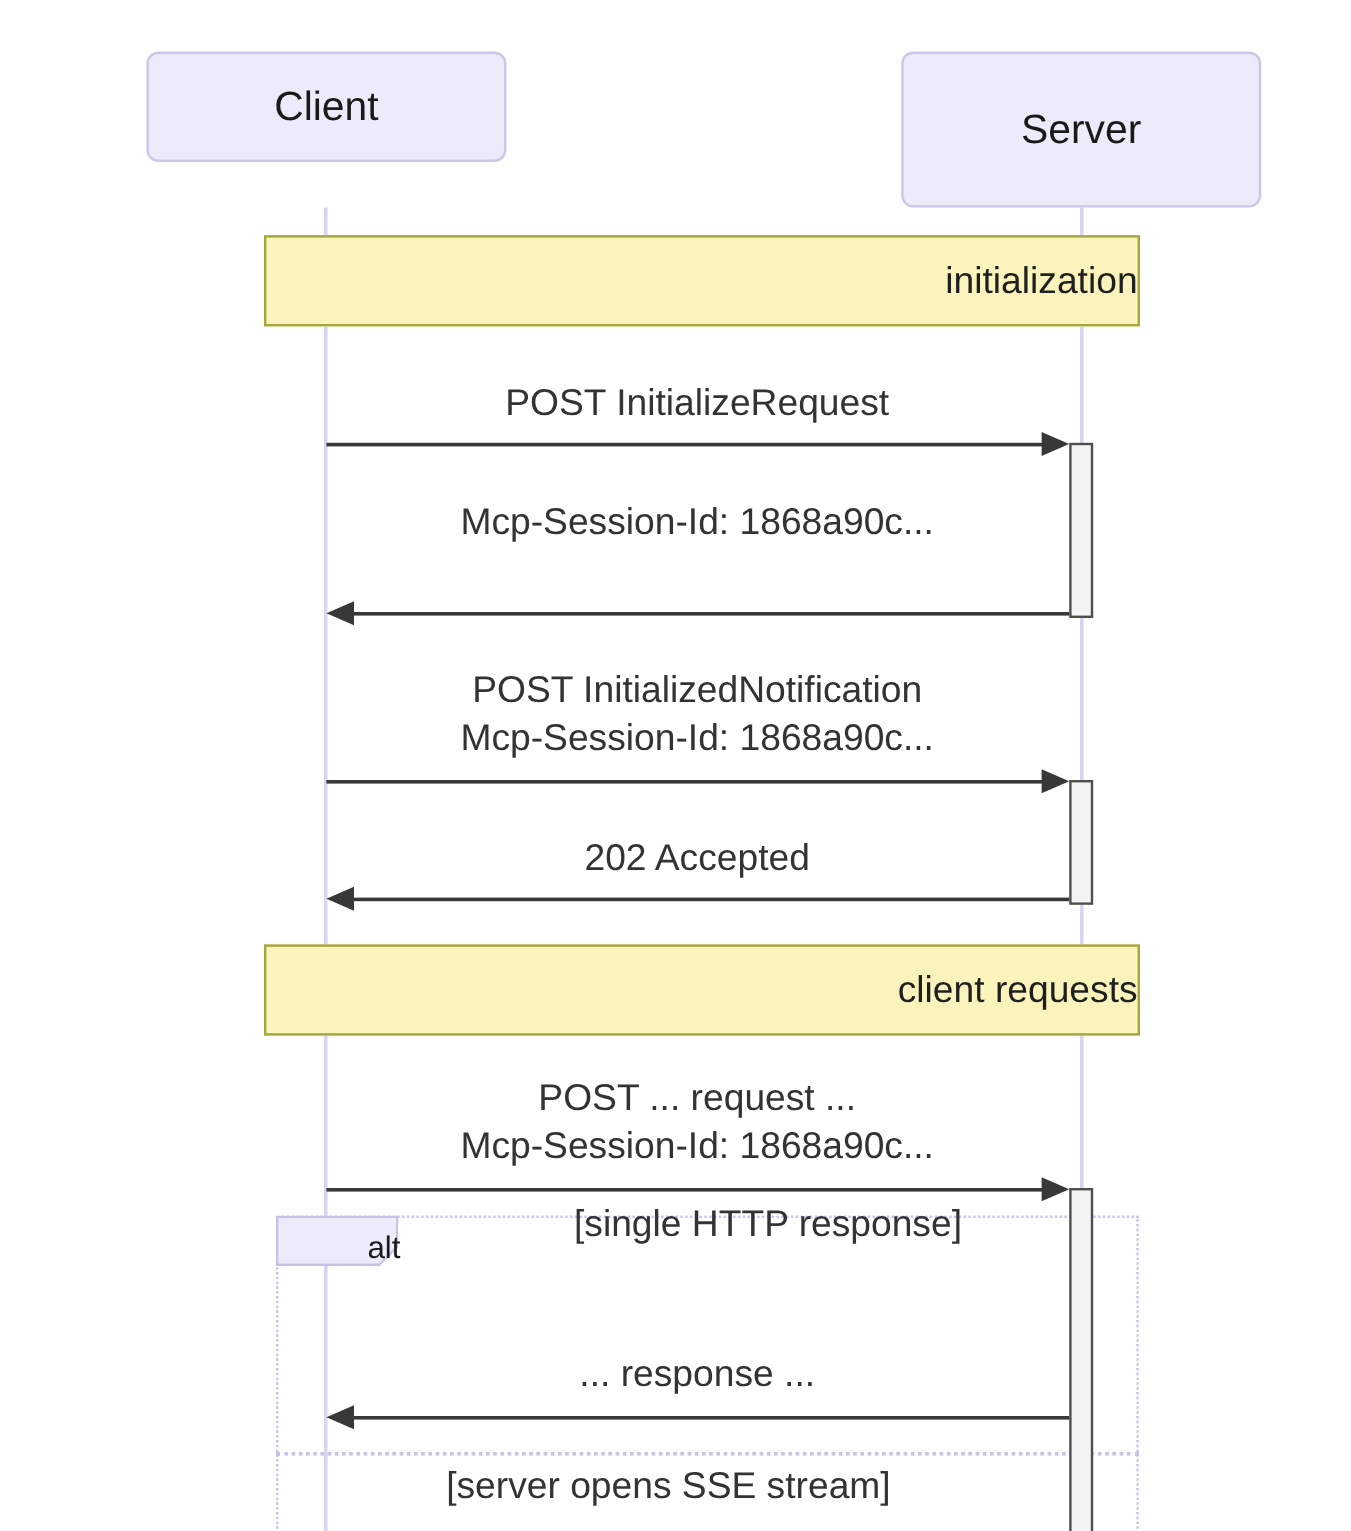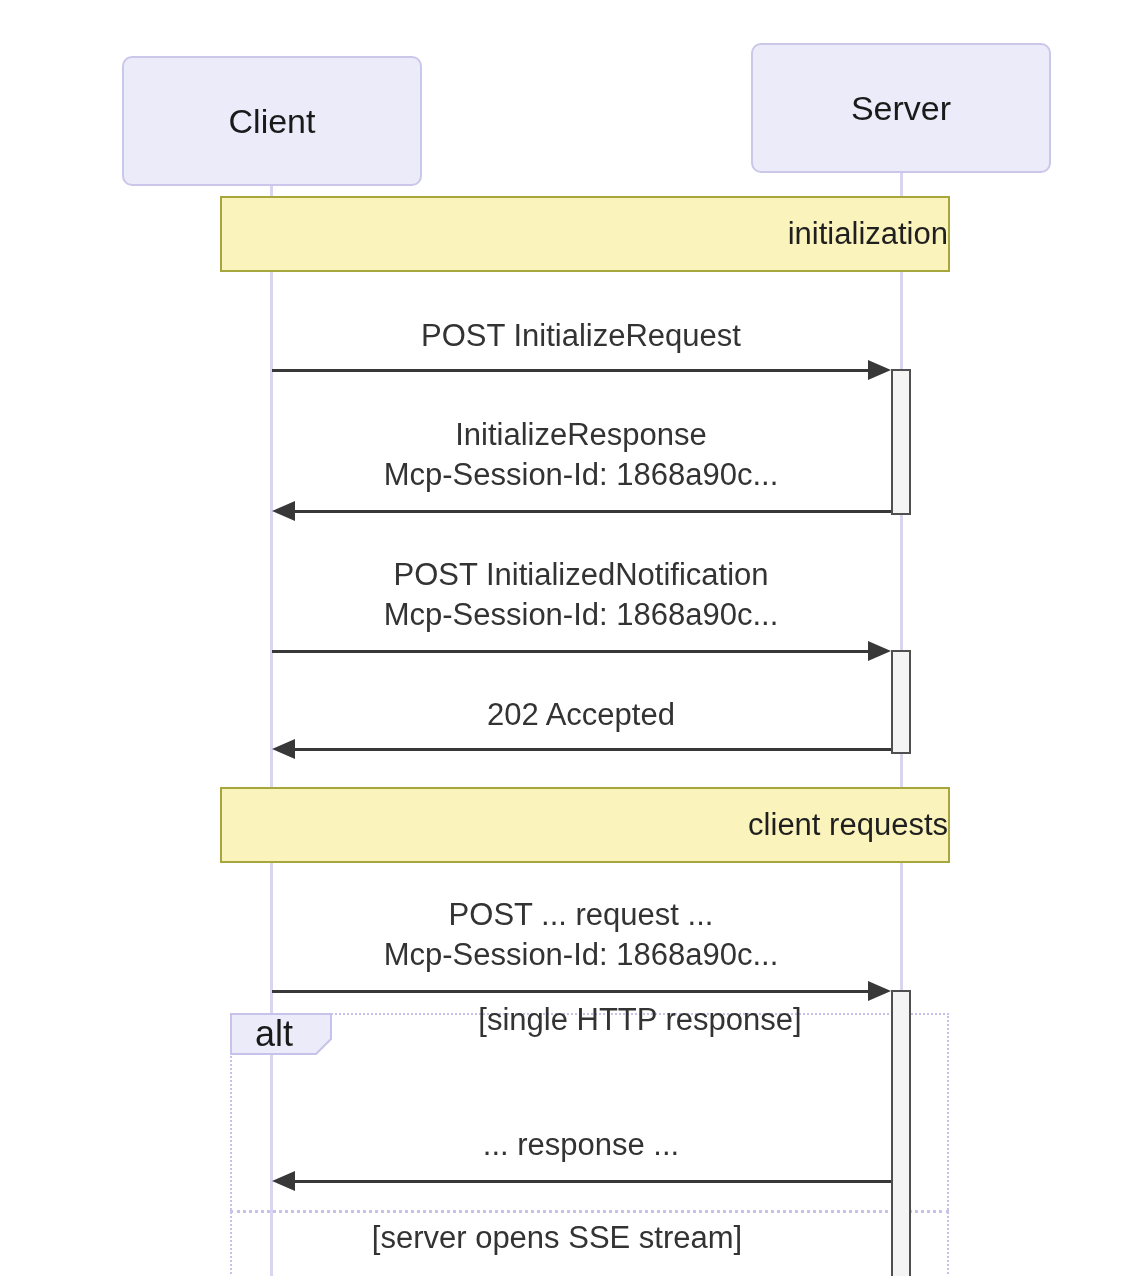--- a/index.html
+++ b/index.html
@@ -16,21 +16,21 @@
     color:var(--text);
   }
   .abs{position:absolute;}
   
   .actor{
     background:var(--actor-fill);border:2px solid var(--actor-border);
     border-radius:10px;box-sizing:border-box;
     display:flex;align-items:center;justify-content:center;
     font-size:34px;color:#1a1a1a;
   }
-  .actor-client{left:122px;top:56px;width:300px;height:130px;text-align:right;}
+  .actor-client{left:122px;top:43px;width:300px;height:92px;text-align:right;}
   .actor-server{left:751px;top:43px;width:300px;height:130px;}
   
   .lifeline{width:3px;top:173px;height:1103px;background:var(--lifeline);}
   .lifeline-client{left:270px;}
   .lifeline-server{left:900px;}
   
   .banner{
     left:220px;width:730px;height:76px;box-sizing:border-box;
     background:var(--section-fill);border:2px solid var(--section-border);
     display:flex;align-items:center;justify-content:flex-end;
@@ -72,22 +72,22 @@
     left:230px;top:1013px;width:719px;height:340px;box-sizing:border-box;
     border:2px dotted var(--frame-border);
   }
   .alt-divider{left:230px;top:1210px;width:719px;height:0;
     border-top:3px dotted var(--frame-border);}
   .alt-badge{left:230px;top:1013px;width:102px;height:42px;}
   .alt-badge svg{display:block;}
   .alt-badge path{fill:var(--actor-fill);stroke:var(--frame-border);stroke-width:2px;}
   .alt-op{
     left:230px;top:1013px;width:88px;height:42px;
-    display:flex;align-items:flex-start;justify-content:center;
-    font-size:36px;color:#1a1a1a;
+    display:flex;align-items:flex-end;justify-content:center;
+    font-size:26px;color:#1a1a1a;padding-left:46px;
   }
   .branch-label{font-size:31px;line-height:40px;text-align:center;color:var(--text);}
   .branch-1{left:290px;top:1000px;width:700px;}
   .branch-2{left:207px;top:1218px;width:700px;}
 </style>
 </head>
 <body>
 
 <div class="abs lifeline lifeline-client"></div>
 <div class="abs lifeline lifeline-server"></div>
@@ -124,21 +124,20 @@
 <div class="abs activation activation-3"></div>
 
 <div class="abs msg msg-1">
   <div>POST InitializeRequest</div>
 </div>
 <div class="abs arrow arrow-right arrow-1">
   <div class="head head-right"></div>
 </div>
 
 <div class="abs msg msg-2">
-  <div>InitializeResponse</div>
   <div>Mcp-Session-Id: 1868a90c...</div>
 </div>
 <div class="abs arrow arrow-left arrow-2">
   <div class="head head-left"></div>
 </div>
 
 <div class="abs msg msg-3">
   <div>POST InitializedNotification</div>
   <div>Mcp-Session-Id: 1868a90c...</div>
 </div>

